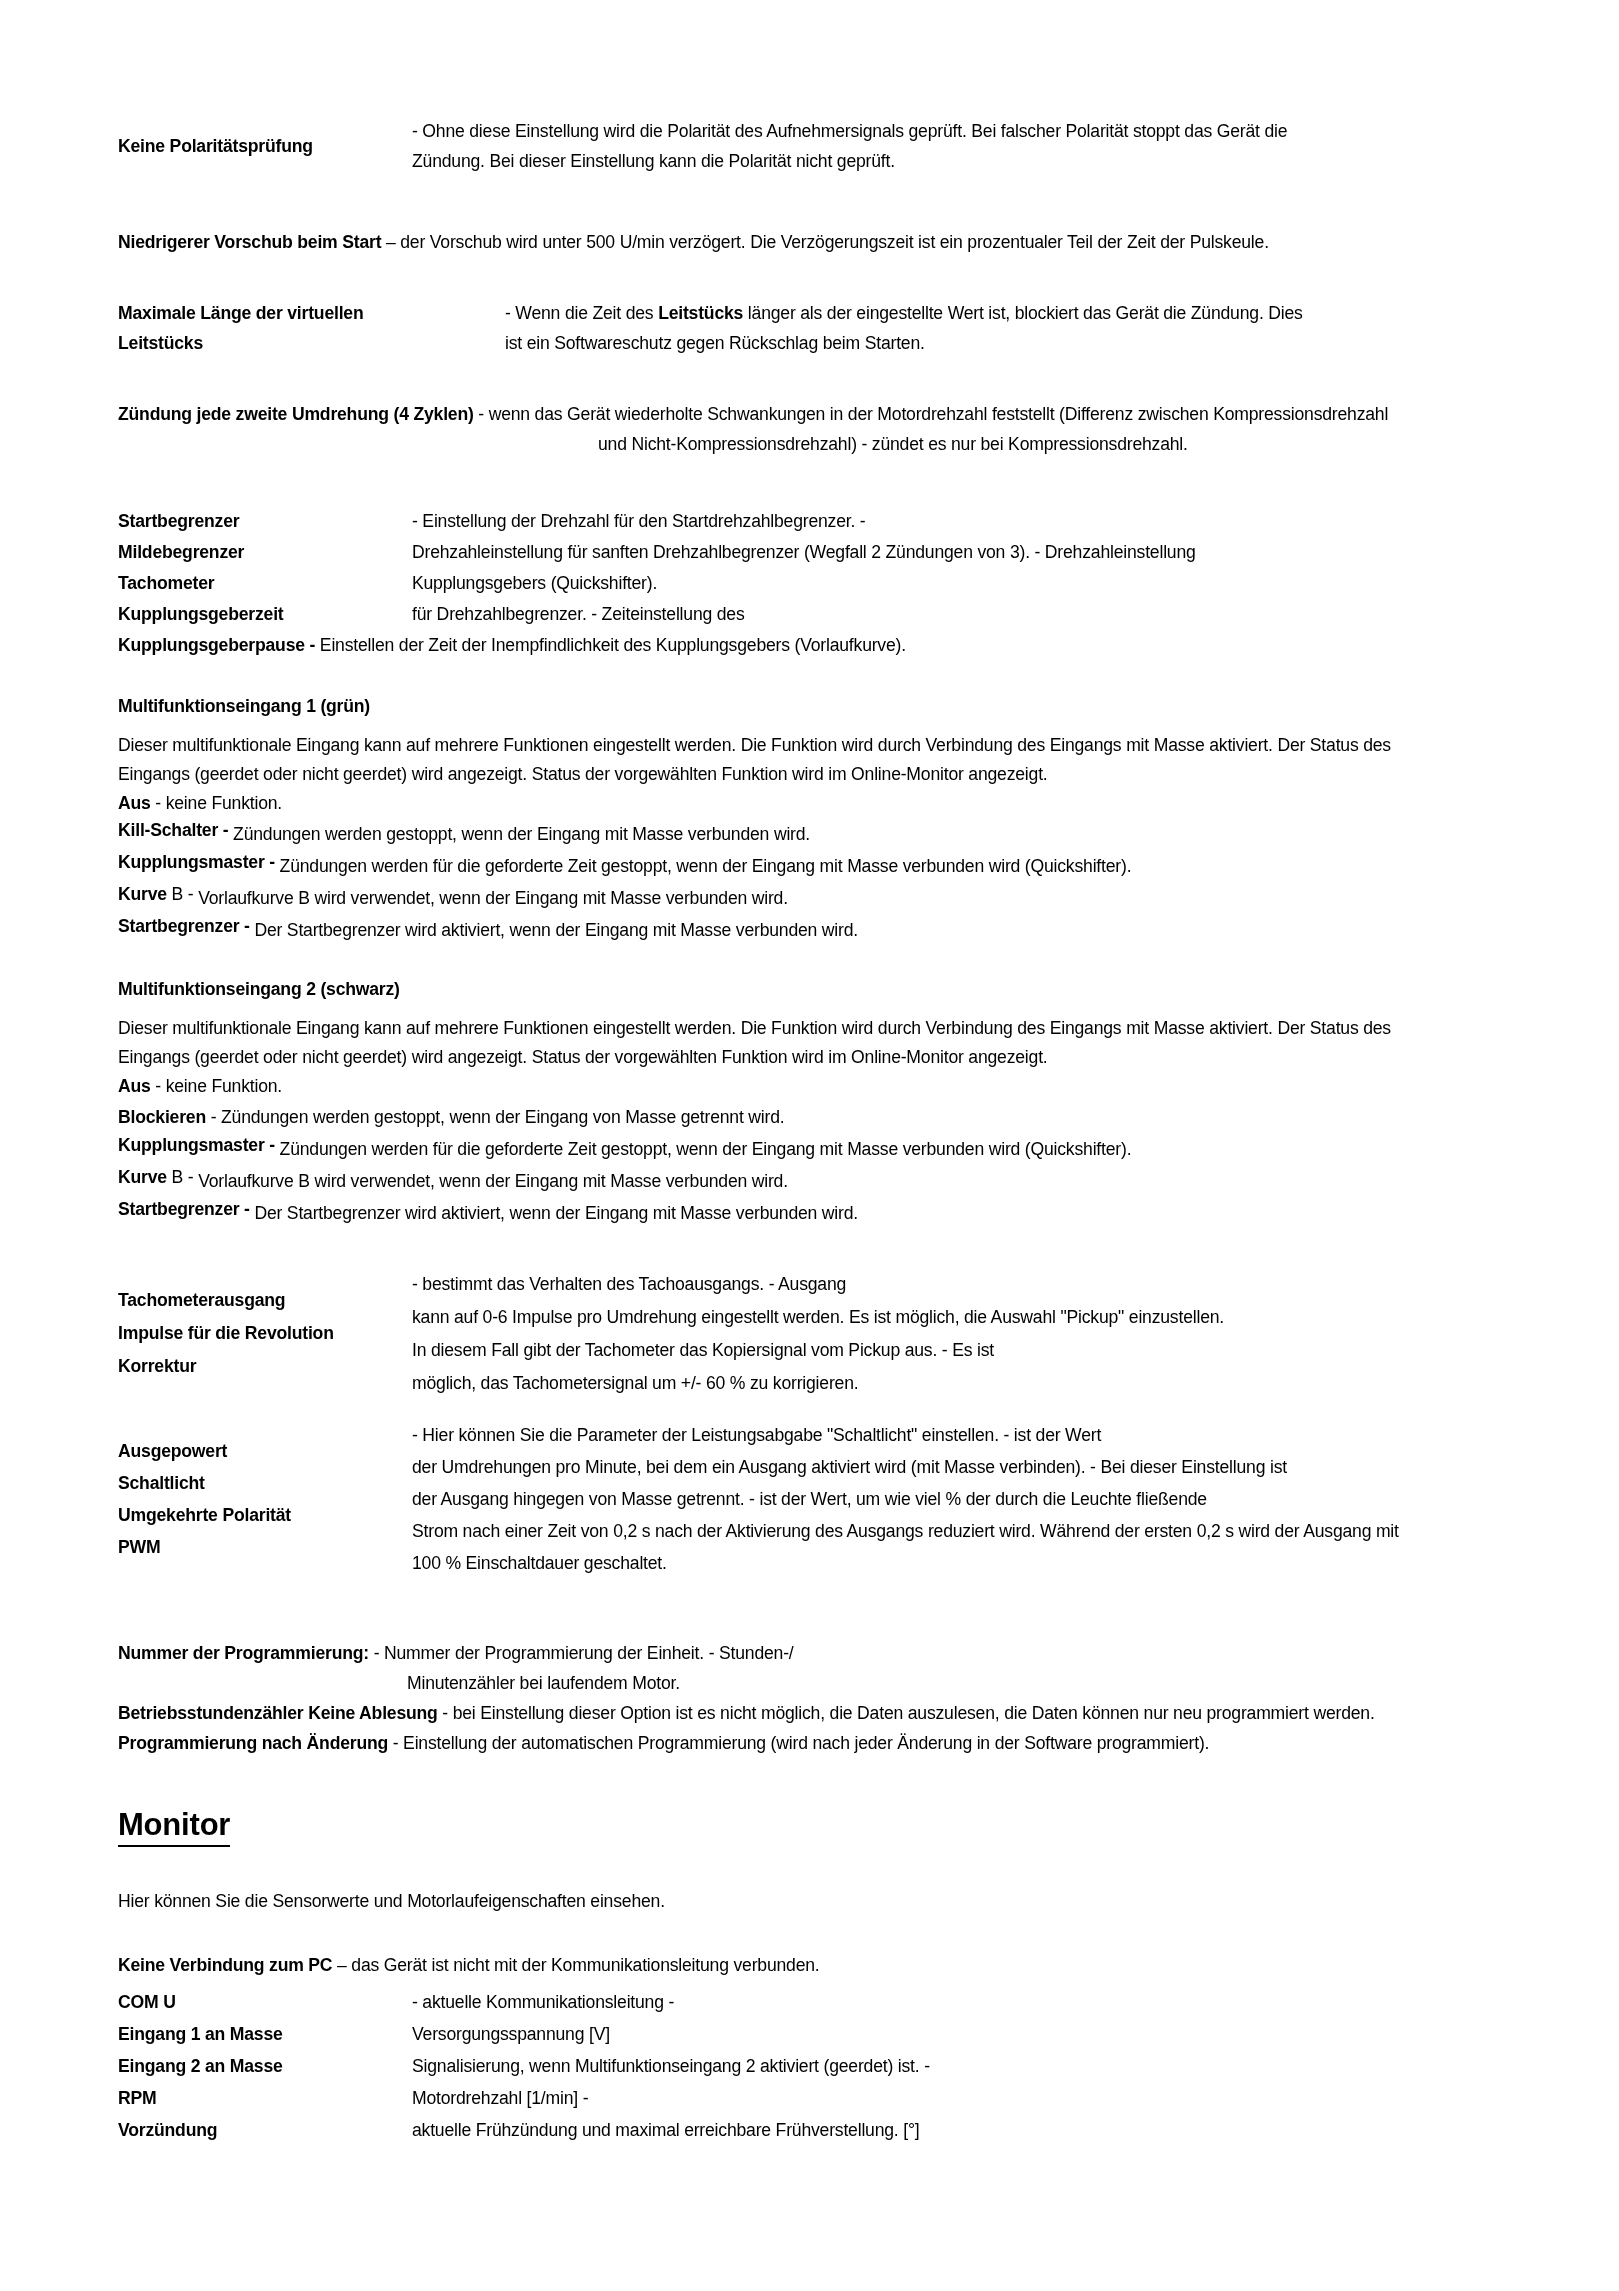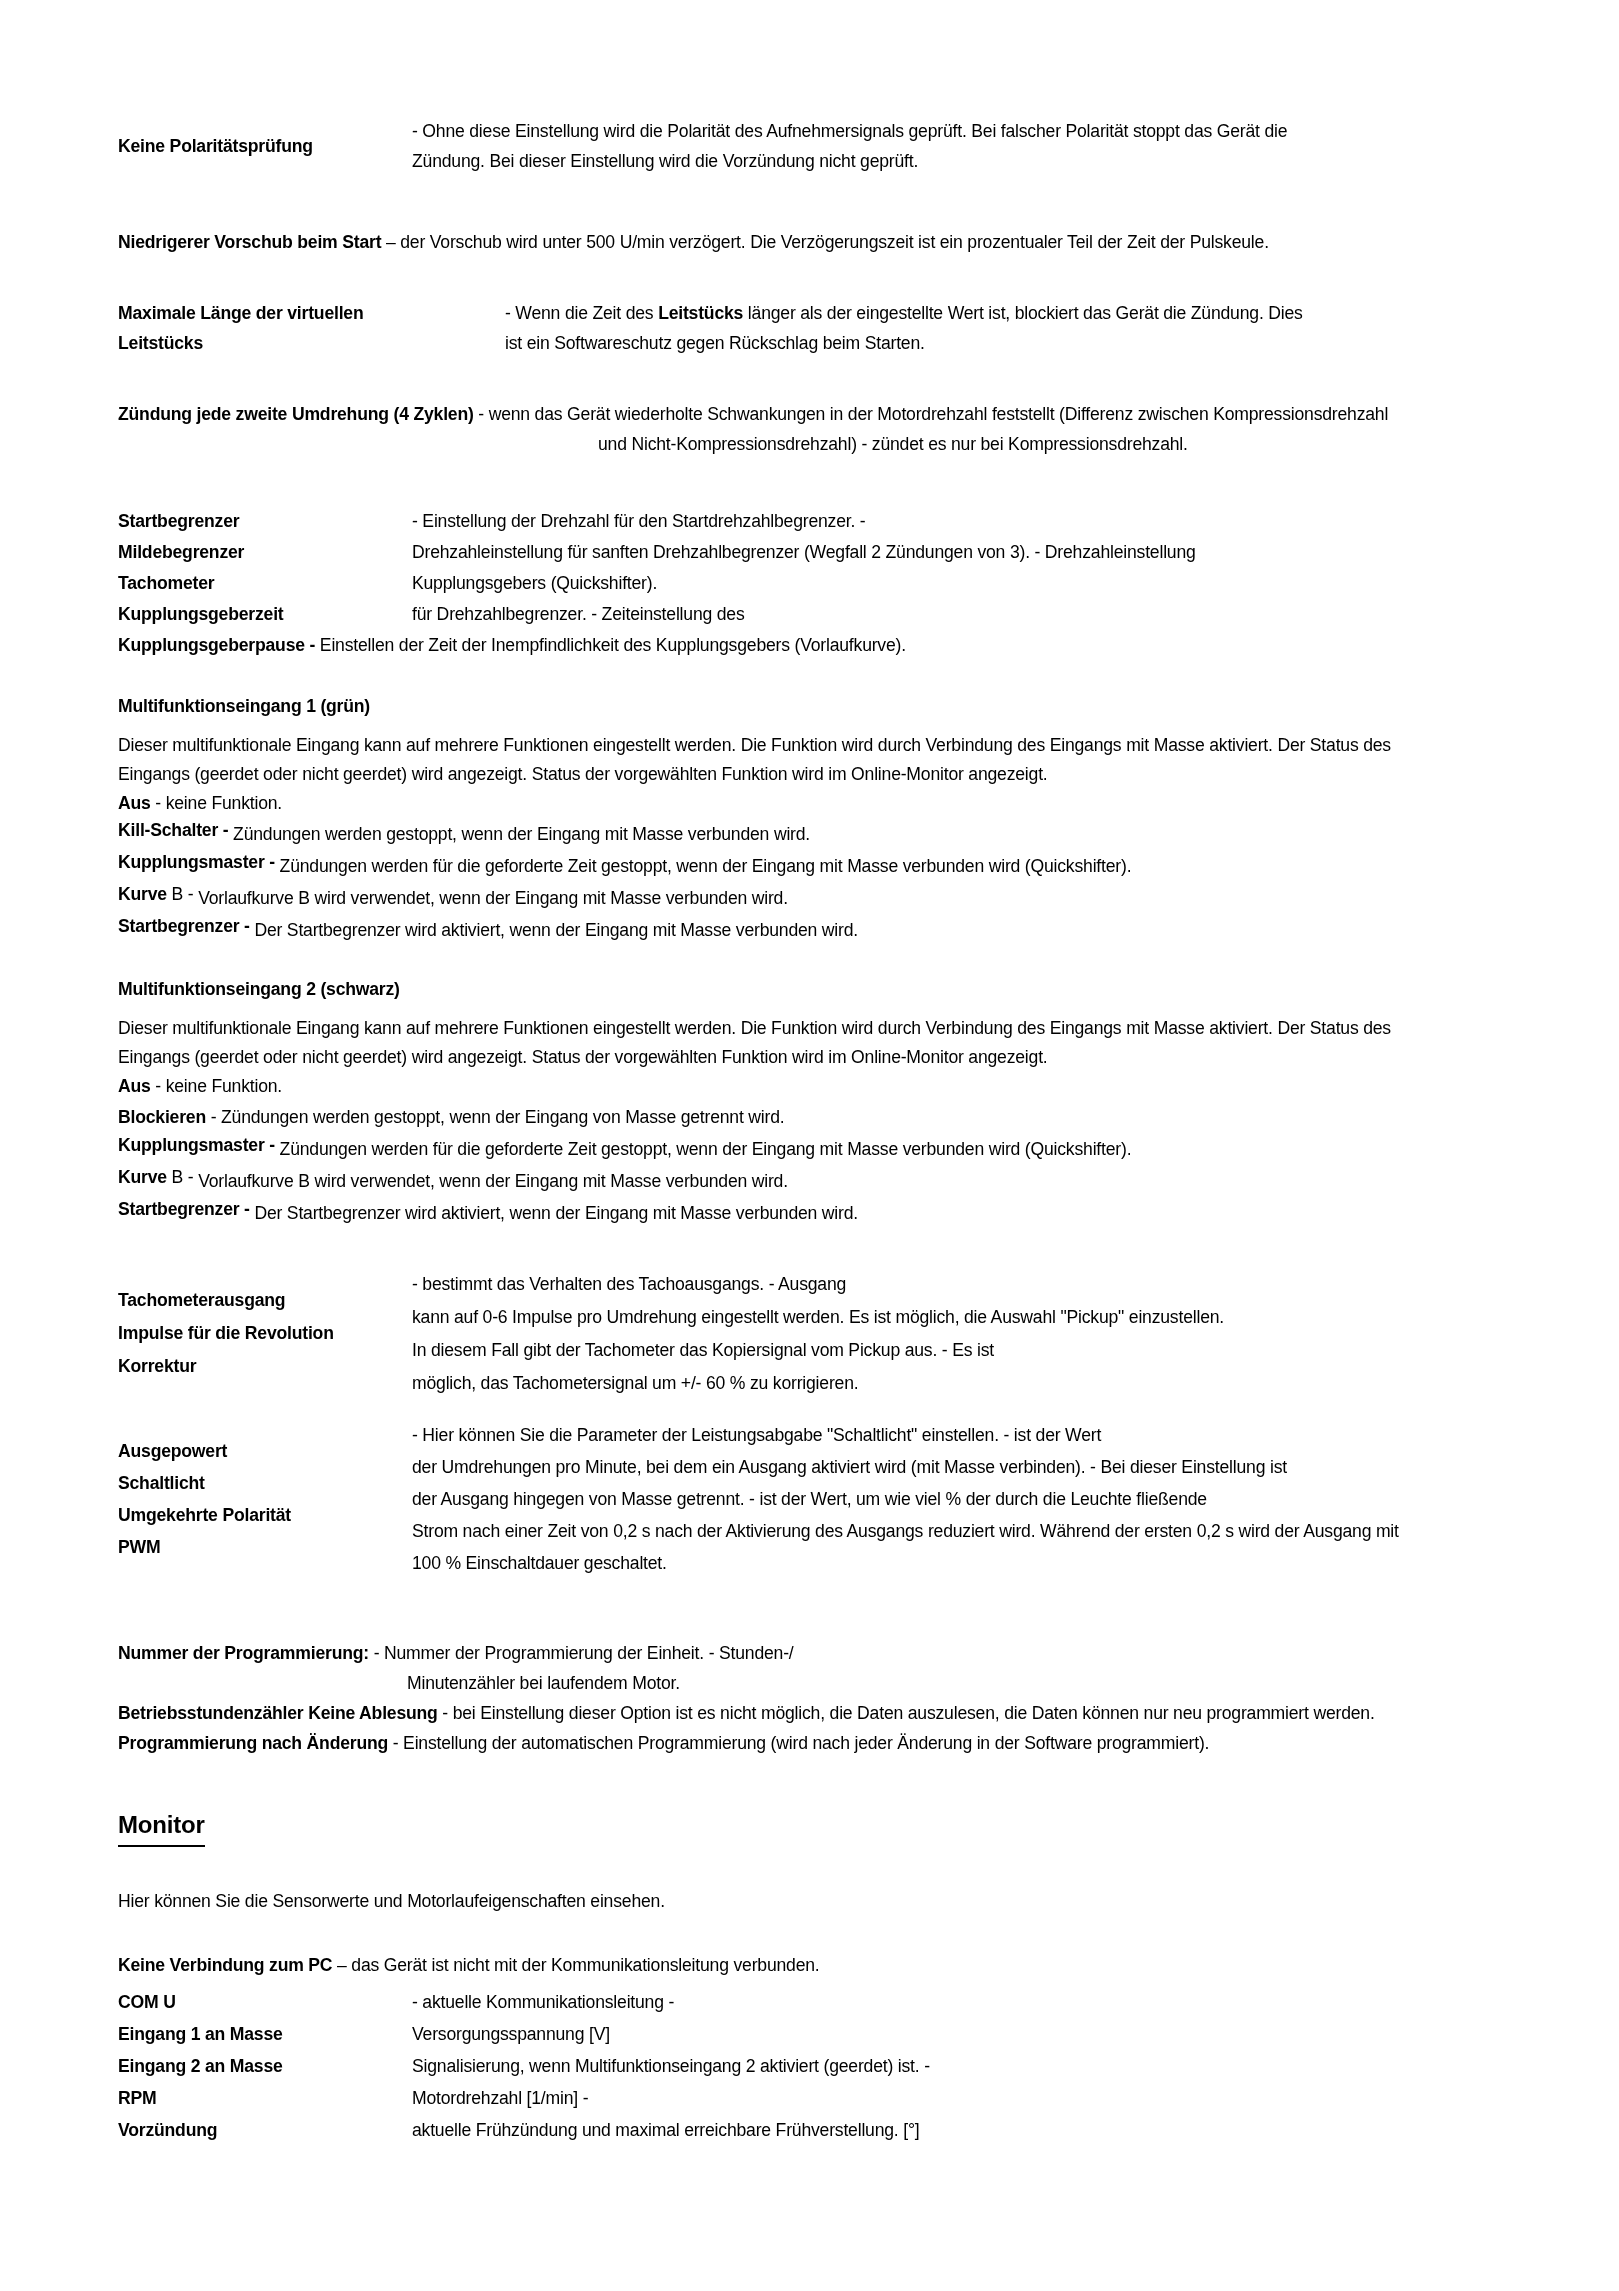--- a/index.html
+++ b/index.html
@@ -20,41 +20,41 @@
   .b{font-weight:700;}
   .raised{position:relative;top:-3.9px;}
   .def{display:flex;align-items:center;}
   .lbl-col{flex:0 0 294px;}
   .def.wide .lbl-col{flex:0 0 387px;}
   .desc-col{flex:1 1 auto;min-width:0;}
   .indent490{margin-left:480px;}
   .indent295{margin-left:289px;}
   .big-heading{
     display:inline-block;
-    font-size:24px;font-weight:700;line-height:35px;
+    font-size:31px;font-weight:700;line-height:35px;
     border-bottom:2.9px solid #000;padding-bottom:2.9px;
   }
   
   .m52{margin-top:51px;} .m42{margin-top:41px;} .m48{margin-top:47px;}
   .m40{margin-top:39px;} .m32{margin-top:31px;} .m30{margin-top:29px;}
   .m20{margin-top:19.6px;} .m60{margin-top:59px;} .m50{margin-top:49px;}
   .m35{margin-top:34px;} .m10{margin-top:9.8px;} .m6{margin-top:5.9px;}
 </style>
 </head>
 <body>
 
 <div class="page">
 
   <section class="def">
     <div class="lbl-col">
       <div class="line b">Keine Polaritätsprüfung</div>
     </div>
     <div class="desc-col">
       <div class="line">- Ohne diese Einstellung wird die Polarität des Aufnehmersignals geprüft. Bei falscher Polarität stoppt das Gerät die</div>
-      <div class="line">Zündung. Bei dieser Einstellung wird die Vorzündung nicht geprüft.</div>
+      <div class="line">Zündung. Bei dieser Einstellung kann die Polarität nicht geprüft.</div>
     </div>
   </section>
 
   <section class="m52">
     <div class="line">
       <span class="b">Niedrigerer Vorschub beim Start</span><span> – der Vorschub wird unter 500 U/min verzögert. Die Verzögerungszeit ist ein prozentualer Teil der Zeit der Pulskeule.</span>
     </div>
   </section>
 
   <section class="def wide m42">

